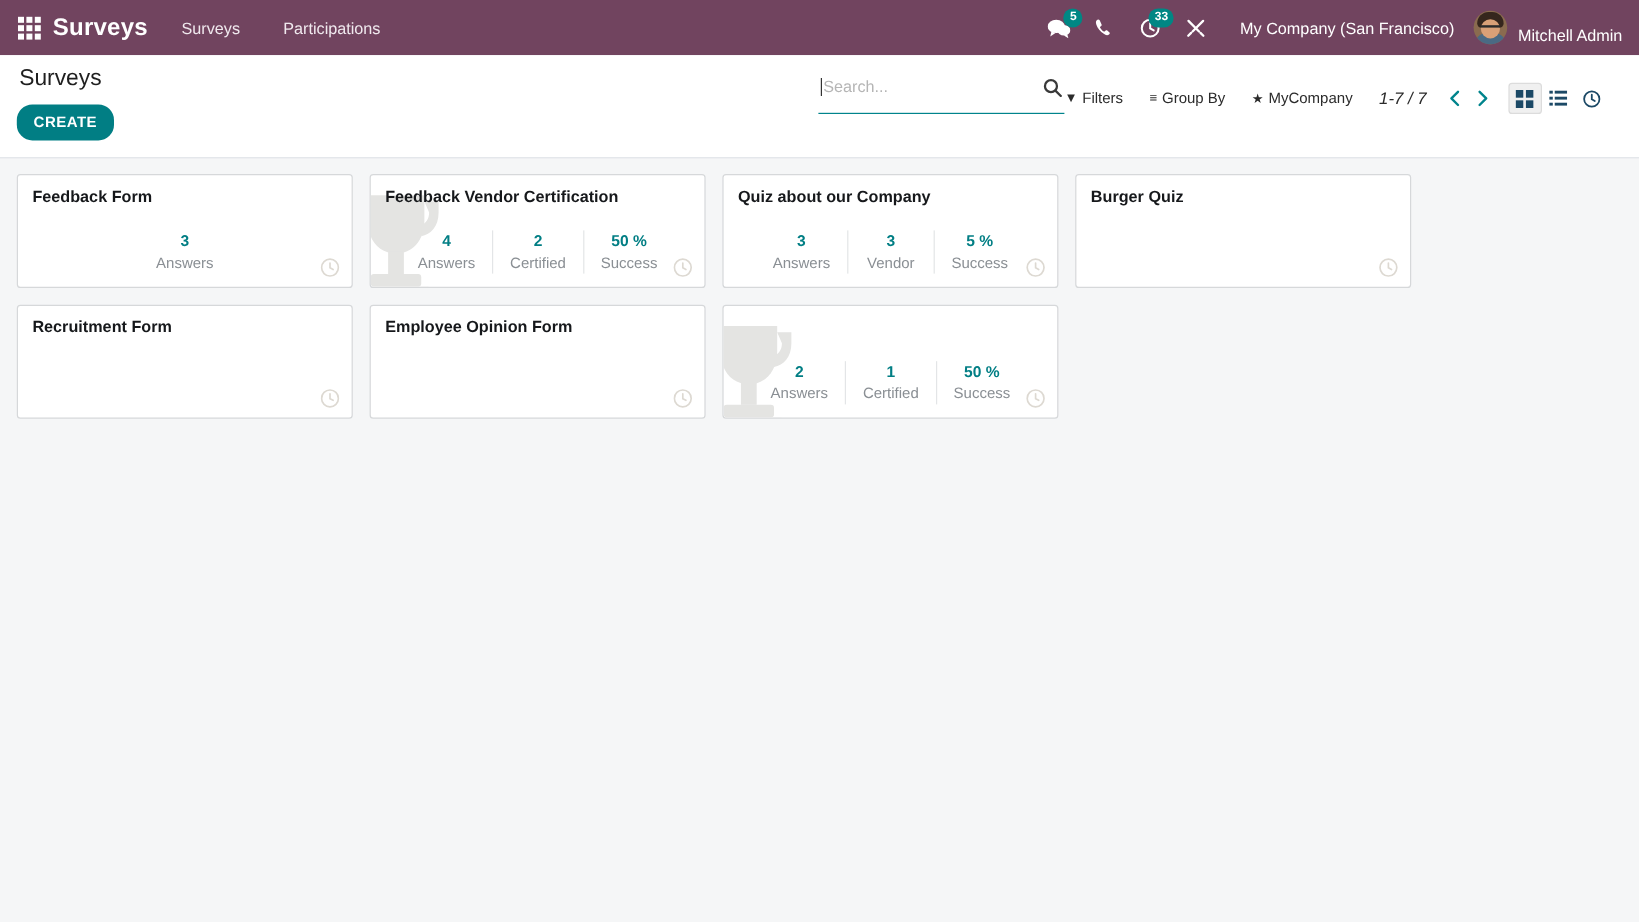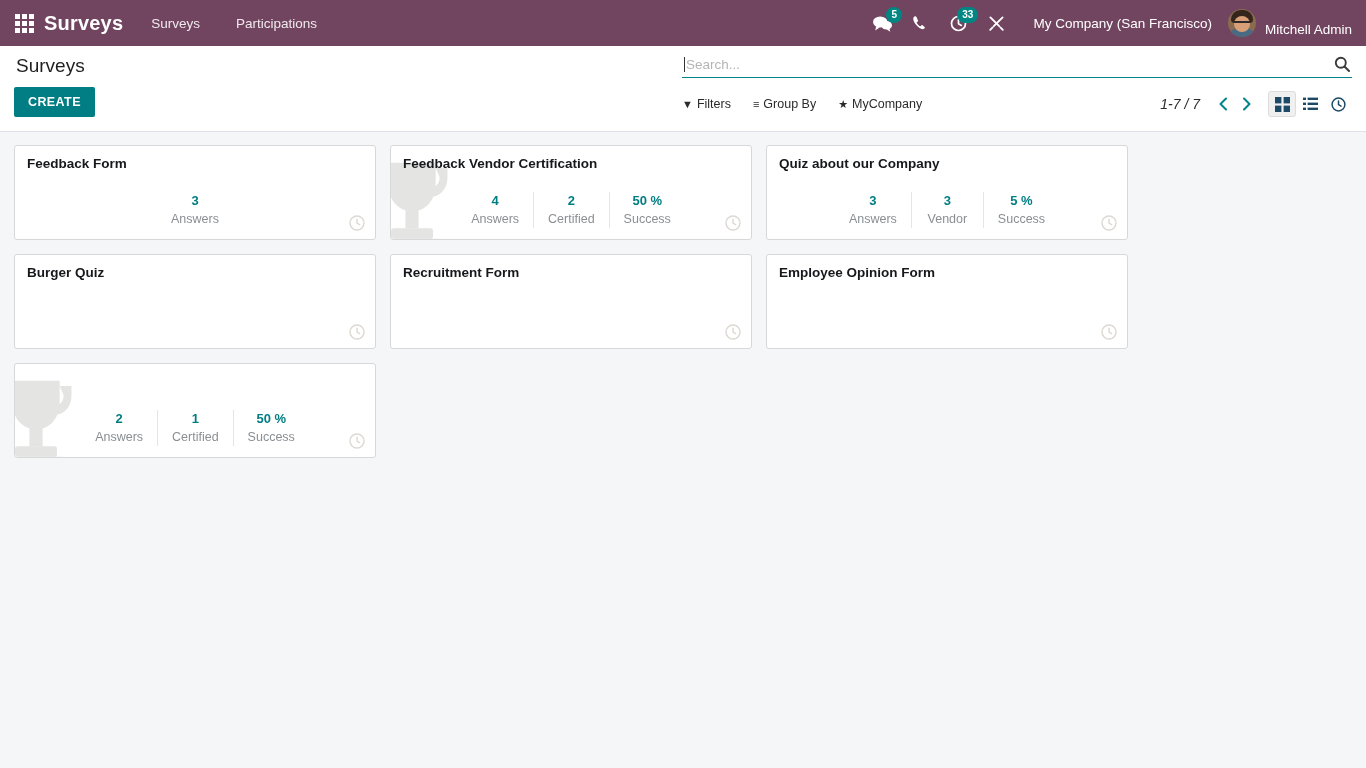--- a/index.html
+++ b/index.html
@@ -113,30 +113,30 @@
     line-height: 1.1;
   }
   .create-btn {
     background: #017e84;
     color: #fff;
     border: none;
     font-size: 12.5px;
     font-weight: 600;
     letter-spacing: .4px;
     padding: 8px 14px;
-    border-radius: 2px;
+    border-radius: 13px;
     cursor: pointer;
     font-family: "Liberation Sans", sans-serif;
   }
 
   .cp-right {
     flex: 1 1 auto;
     padding-top: 10px;
     display: flex;
-    flex-direction: column;
+    flex-direction: row;
   }
   .search-row {
     border-bottom: 1.5px solid #00848c;
     display: flex;
     align-items: center;
     padding: 0 2px 5px 2px;
   }
   .search-caret {
     width: 1px; height: 15px; background: #333; margin-right: 1px; flex: none;
   }
@@ -199,21 +199,21 @@
   .kanban {
     padding: 13px 14px;
     display: flex;
     flex-wrap: wrap;
     gap: 14px 14px;
     align-content: flex-start;
     height: calc(768px - 46px - 86px);
     overflow: hidden;
   }
   .card {
-    width: 362px;
+    width: 280px;
     height: 95px;
     background: #fff;
     border: 1px solid #d6d8da;
     border-radius: 3px;
     position: relative;
     overflow: hidden;
     cursor: pointer;
   }
   .trophy-wm {
     position: absolute;

